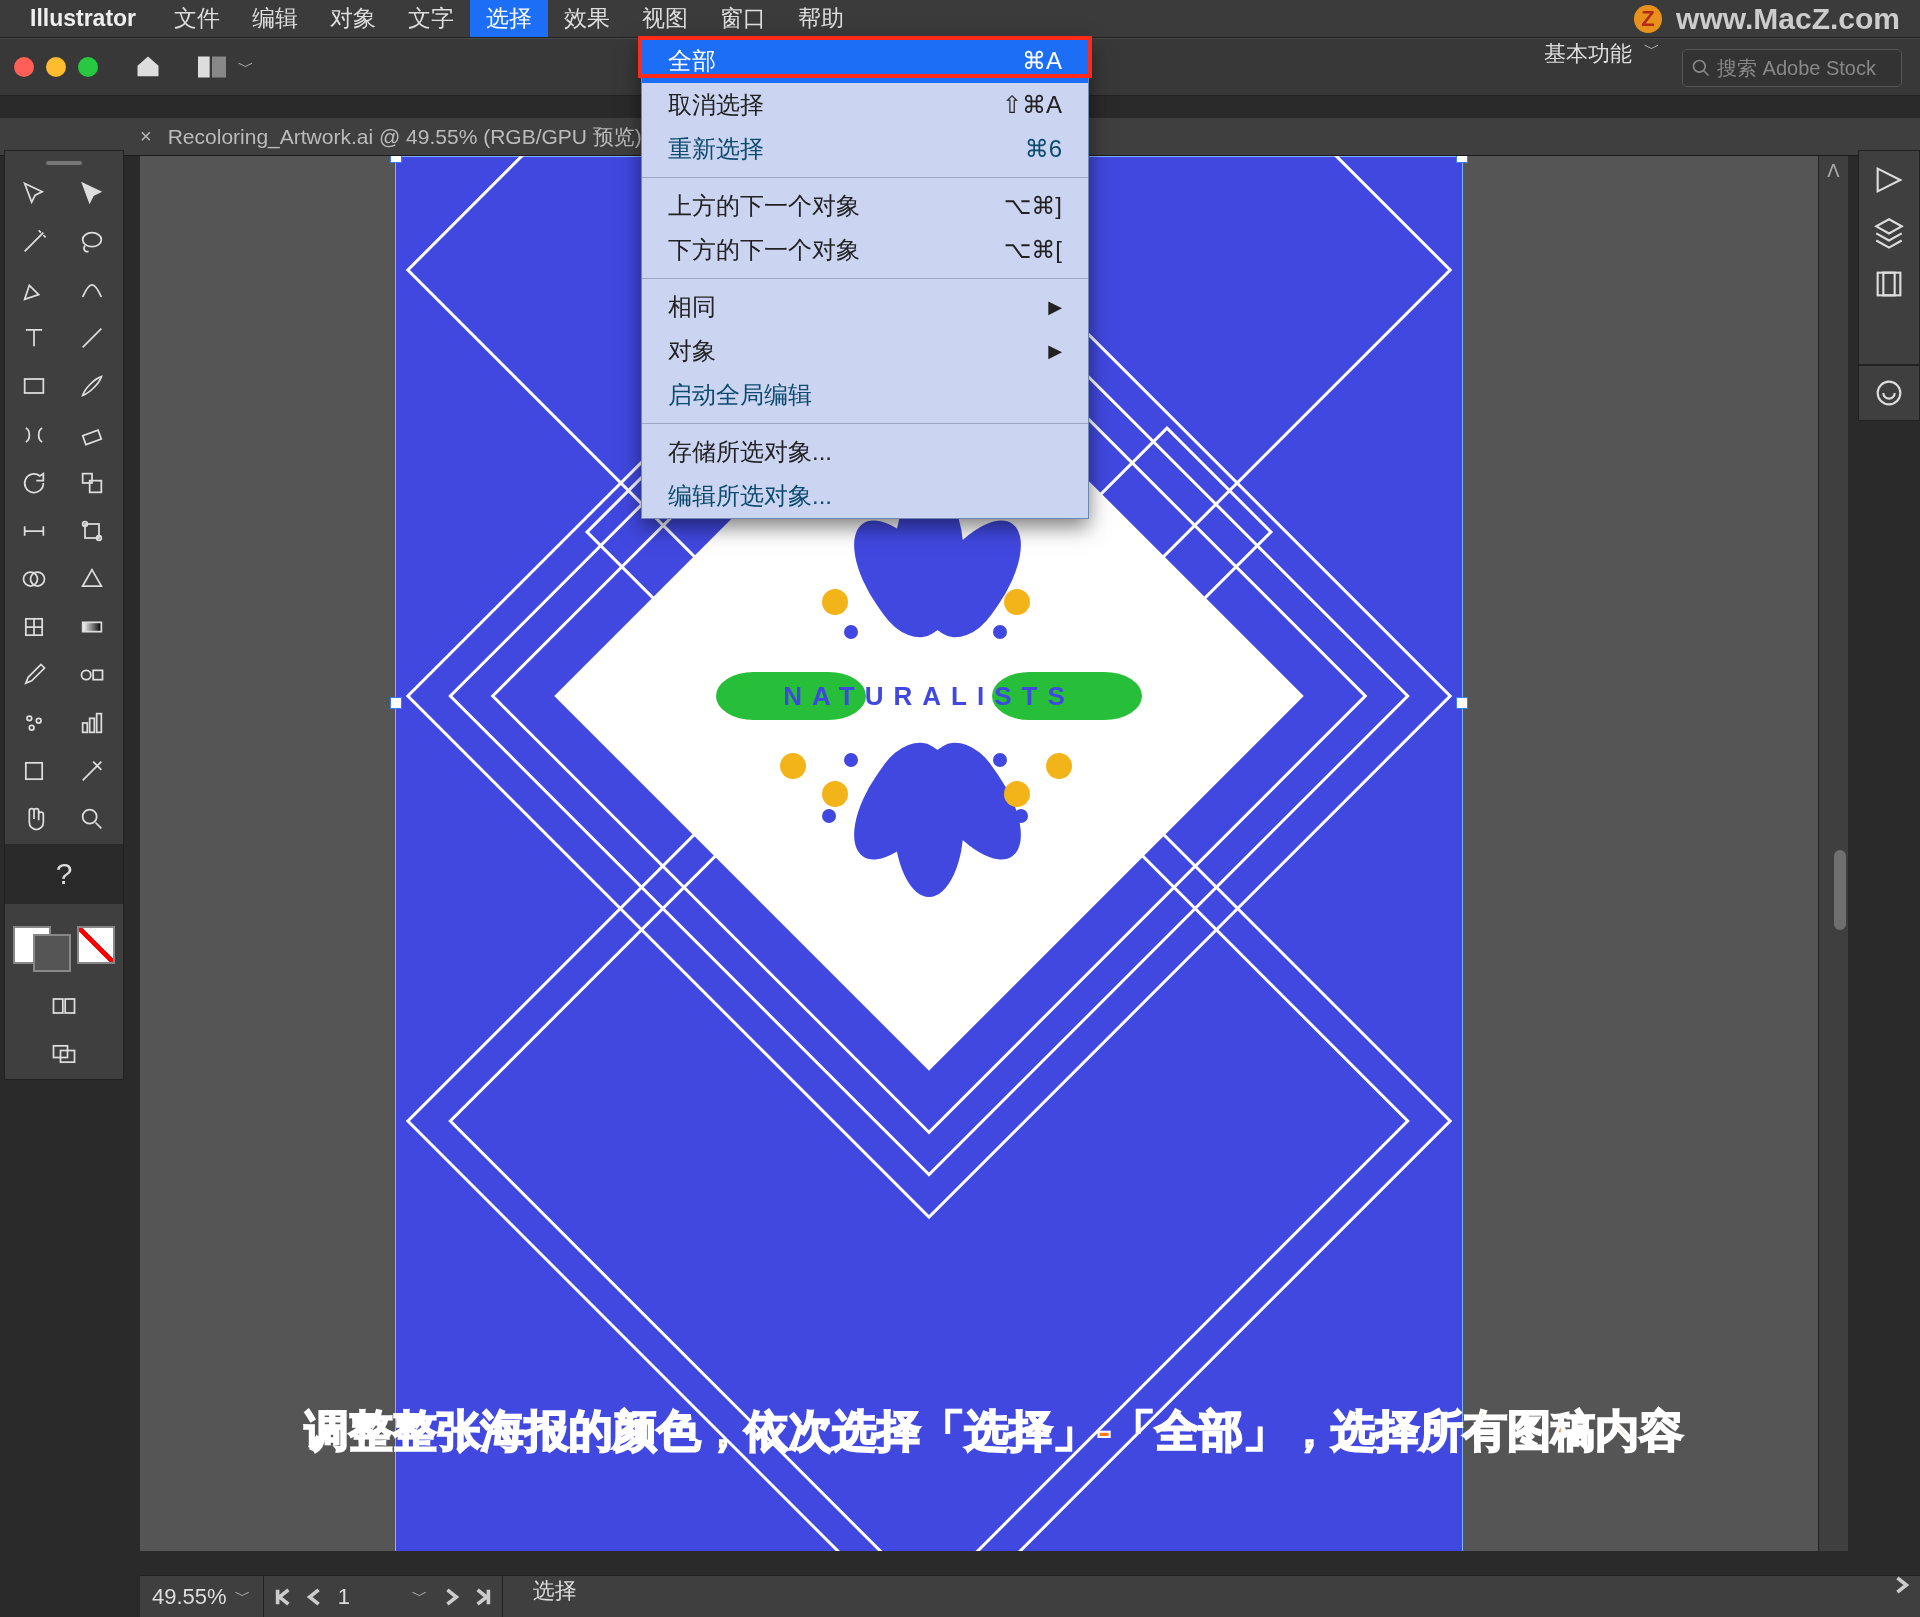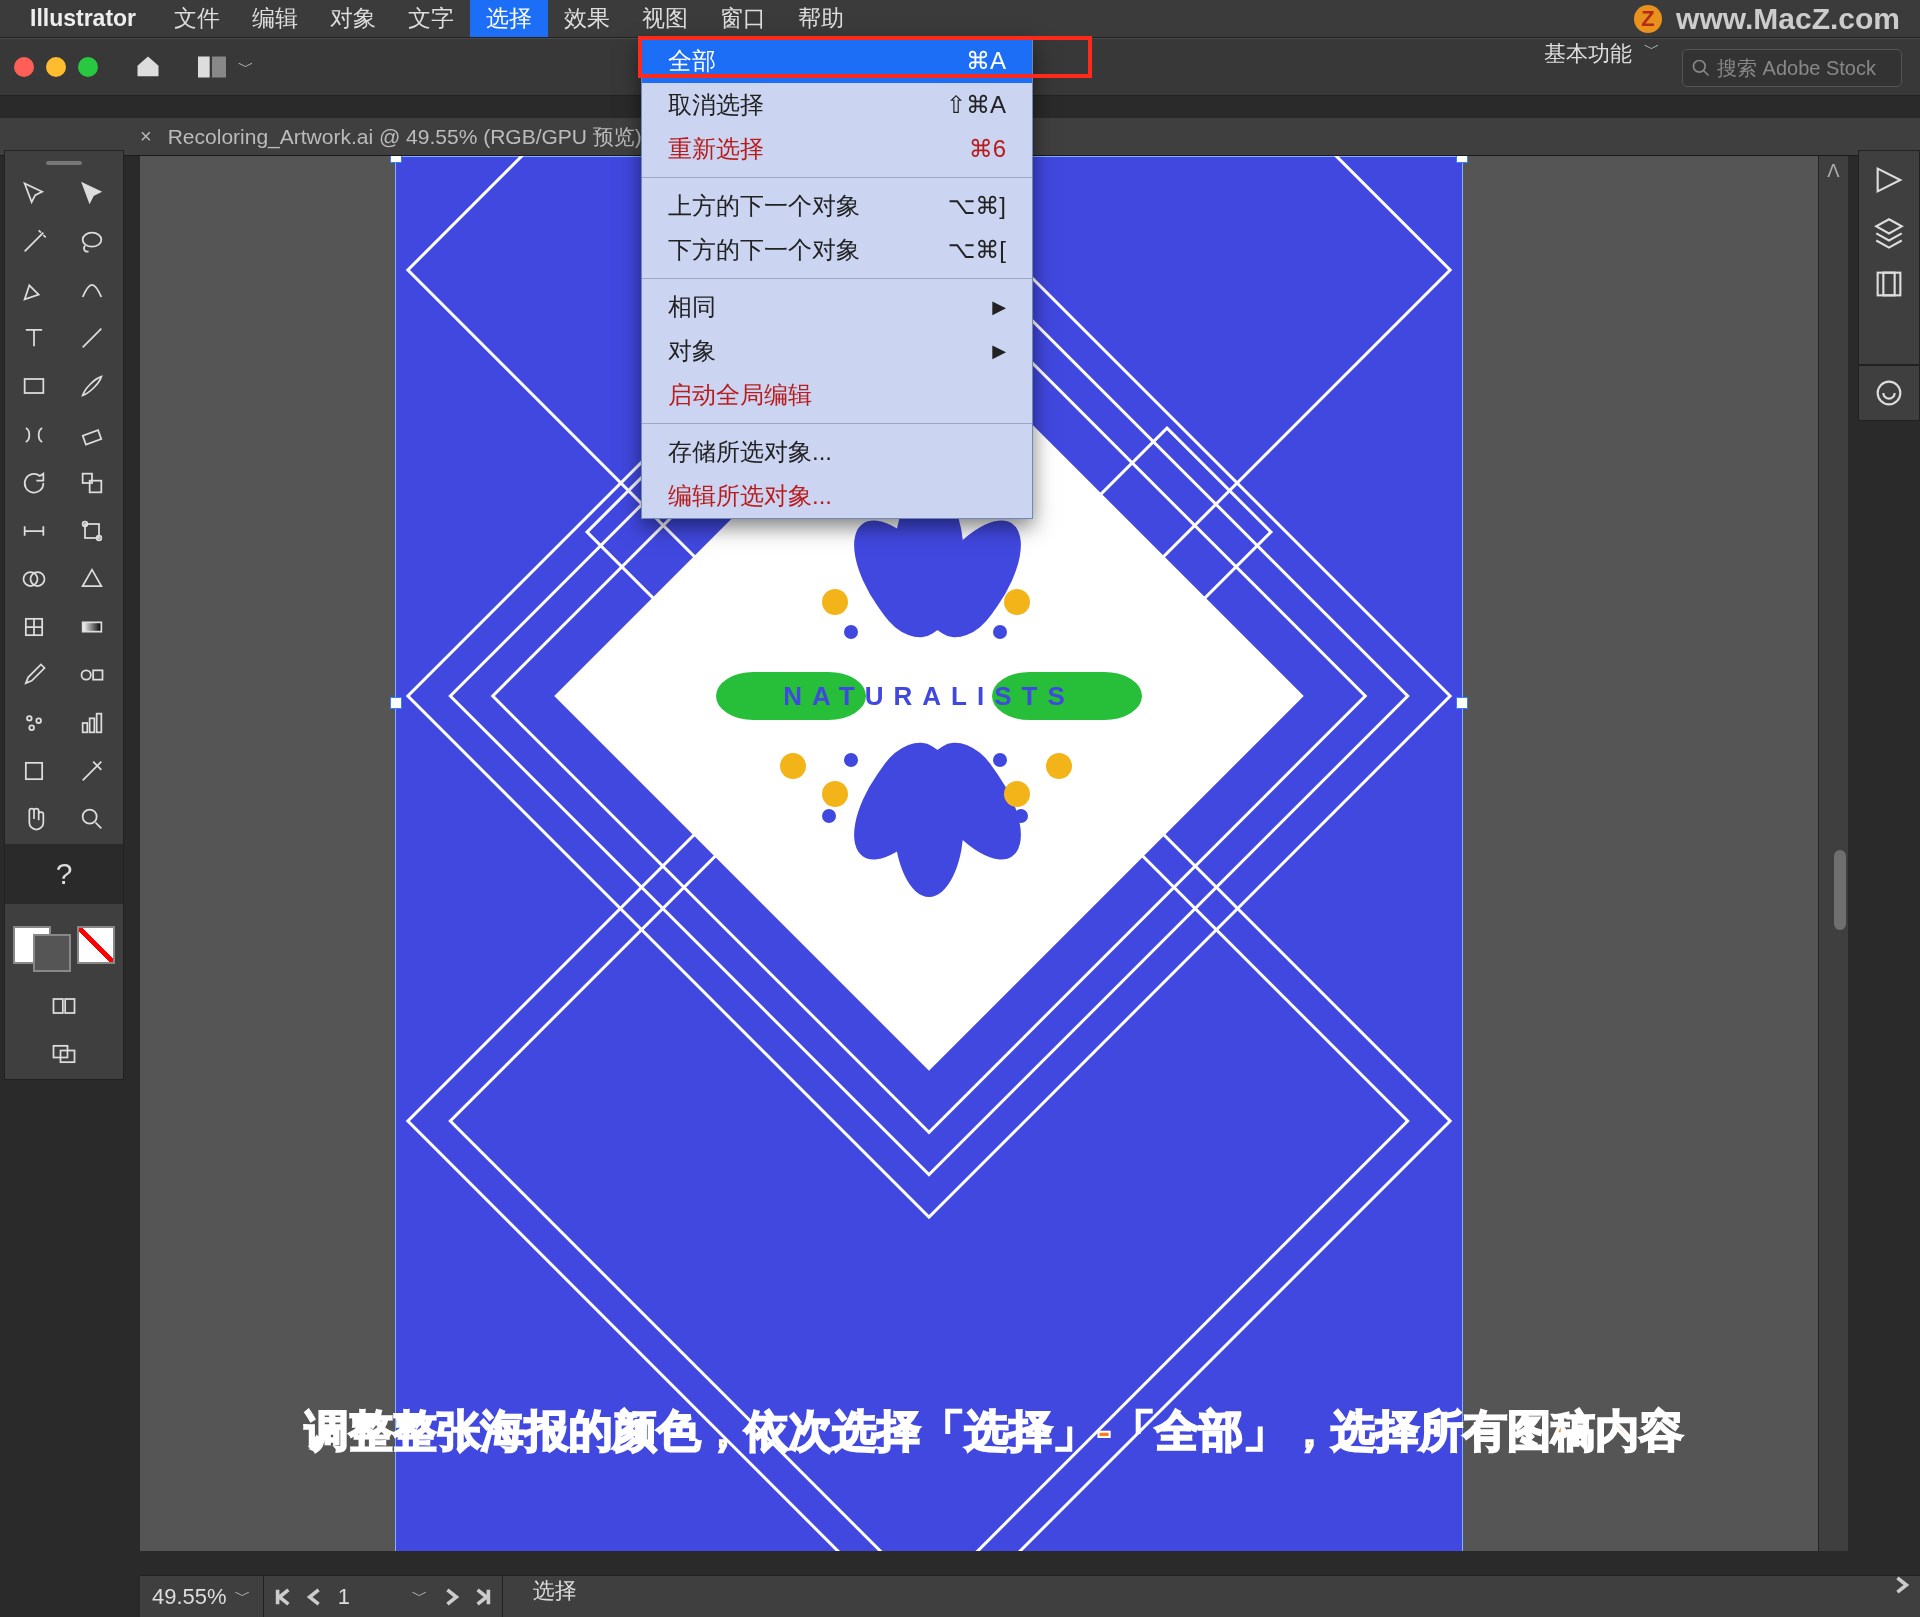--- a/index.html
+++ b/index.html
@@ -61,23 +61,23 @@
   
   .leaf-blue{ position:absolute; width:70px; height:130px; background:#4148e0; border-radius:60% 60% 50% 50%/70% 70% 40% 40%;}
   .leaf-green{ position:absolute; width:150px; height:48px; background:#27bf3a; border-radius:50%/100%;}
   .dot-o{ position:absolute; width:26px; height:26px; border-radius:50%; background:#f3b41a;}
   .dot-b{ position:absolute; width:14px; height:14px; border-radius:50%; background:#4148e0;}
   
   .caption{ position:absolute; left:0; bottom:90px; width:100%; text-align:center; font-size:44px; font-weight:800; color:#ff7a1a;}
   .caption span{ -webkit-text-stroke:2px #fff;}
 
   
-  .select-menu{ position:absolute; left:641px; top:38px; width:392px; background:#cbd5f2; border:1px solid #6f87b3; box-shadow:0 8px 20px rgba(0,0,0,.5); font-size:24px; color:#222;}
+  .select-menu{ position:absolute; left:641px; top:38px; width:448px; background:#cbd5f2; border:1px solid #6f87b3; box-shadow:0 8px 20px rgba(0,0,0,.5); font-size:24px; color:#222;}
   .select-menu .row{ display:flex; align-items:center; justify-content:space-between; padding:6px 26px; }
-  .select-menu .row.disabled{ color:#b91c1c; }
+  .select-menu .row.disabled{ color:#0c4a6e; }
   .select-menu .row.highlight{ background:#1c6ef6; color:#fff;}
   .select-menu hr{ border:none; border-top:1px solid #9aa7c7; margin:6px 0;}
   .arrow-r{ font-size:18px;}
   .highlight-box{ position:absolute; left:638px; top:36px; width:454px; height:42px; border:4px solid #ff2a1a; pointer-events:none; z-index:50;}
 
   
   .status-bar{ position:absolute; left:140px; bottom:0; right:0; height:42px; background:#3f3f3f; border-top:1px solid #222; display:flex; color:#ddd; font-size:22px;}
   .status-bar .zoom{ padding:0 12px; display:flex; align-items:center; gap:8px; border-right:1px solid #222; height:100%;}
   .status-bar .nav{ padding:0 10px; display:flex; align-items:center; gap:14px; border-right:1px solid #222; height:100%;}
   .status-bar .tool-label{ padding:0 30px;}

